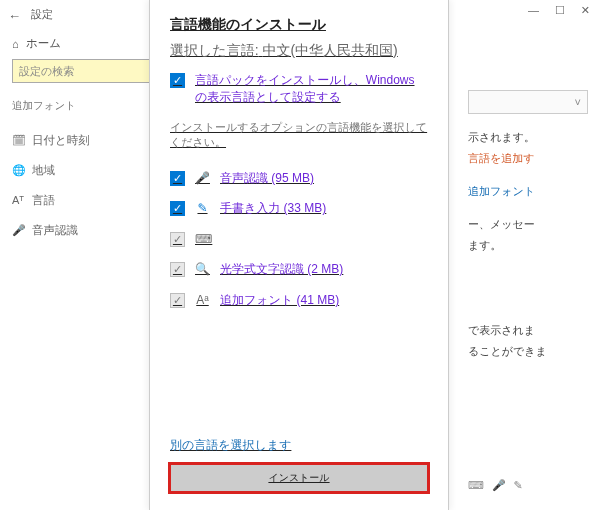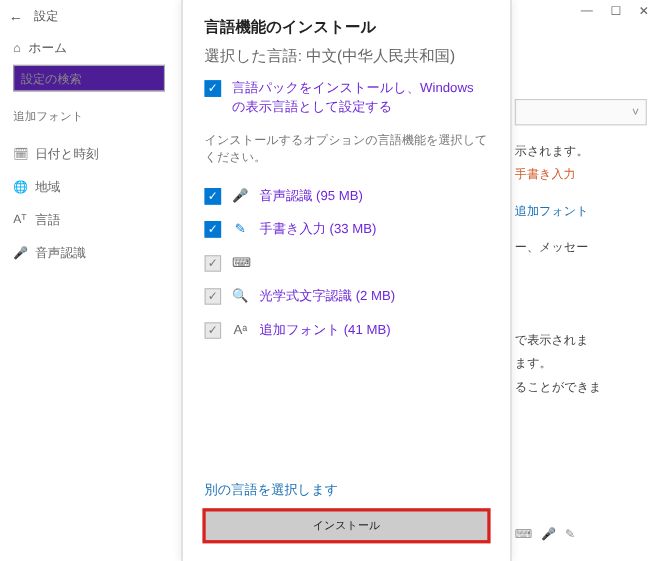--- a/index.html
+++ b/index.html
@@ -35,21 +35,21 @@
     display: flex; align-items: center; gap: 7px;
     color: #555; font-size: 11.5px; margin-bottom: 8px;
   }
   .bg-search {
     width: 138px; height: 24px;
     border: 1px solid #aaa;
     padding: 0 6px;
     font-size: 11px; color: #888;
     display: flex; align-items: center;
     margin-bottom: 16px;
-    background: #4c1d95;
+    background: #fef9c3;
   }
   .bg-cat {
     font-size: 10.5px; color: #777;
     margin-bottom: 12px;
   }
   .nav-item {
     display: flex; align-items: center; gap: 8px;
     height: 30px; color: #666; font-size: 11.5px;
   }
   .nav-ico { width: 12px; text-align: center; font-size: 11px; }
@@ -69,27 +69,27 @@
   .bg-right .small-icons {
     display: flex; gap: 8px; color: #888; font-size: 11px; margin-top: 120px;
   }
   .sysicons {
     position: absolute; top: 4px; right: 10px;
     display: flex; gap: 16px; color: #666; font-size: 11px;
   }
   
   .modal {
     position: absolute;
-    left: 165px; top: 0;
+    left: 149px; top: 0;
     width: 300px; height: 510px;
     background: #fff;
     border-left: 1px solid #ccc;
     border-right: 1px solid #ccc;
     box-shadow: -3px 0 6px rgba(0,0,0,.05), 3px 0 6px rgba(0,0,0,.05);
-    display: flex; flex-direction: column;
+    display: flex; flex-direction: column; text-decoration: underline;
   }
   .modal-body {
     flex: 1 1 auto;
     padding: 16px 20px 0;
     overflow: hidden;
   }
   .modal h1 {
     font-size: 14px; font-weight: 600; margin-bottom: 8px;
   }
   .modal .subtitle {
@@ -185,25 +185,25 @@
           <span>音声認識</span>
         </div>
       </div>
   </div>
 
   <div class="bg-right">
     <div class="drop">
       <span>˅</span>
     </div>
     <div class="line">示されます。</div>
-    <div class="line orange">手書き入力</div>
+    <div class="line orange">言語を追加す</div>
     <div class="line blue">追加フォント</div>
     <div class="line">ー、メッセー</div>
+    <div class="line">ます。</div>
     <div class="line" style="margin-top:70px">で表示されま</div>
-    <div class="line">ます。</div>
     <div class="line">ることができま</div>
     <div class="small-icons">
       <span>⌨</span>
       <span>🎤</span>
       <span>✎</span>
     </div>
   </div>
 </div>
 
 <div class="modal">

